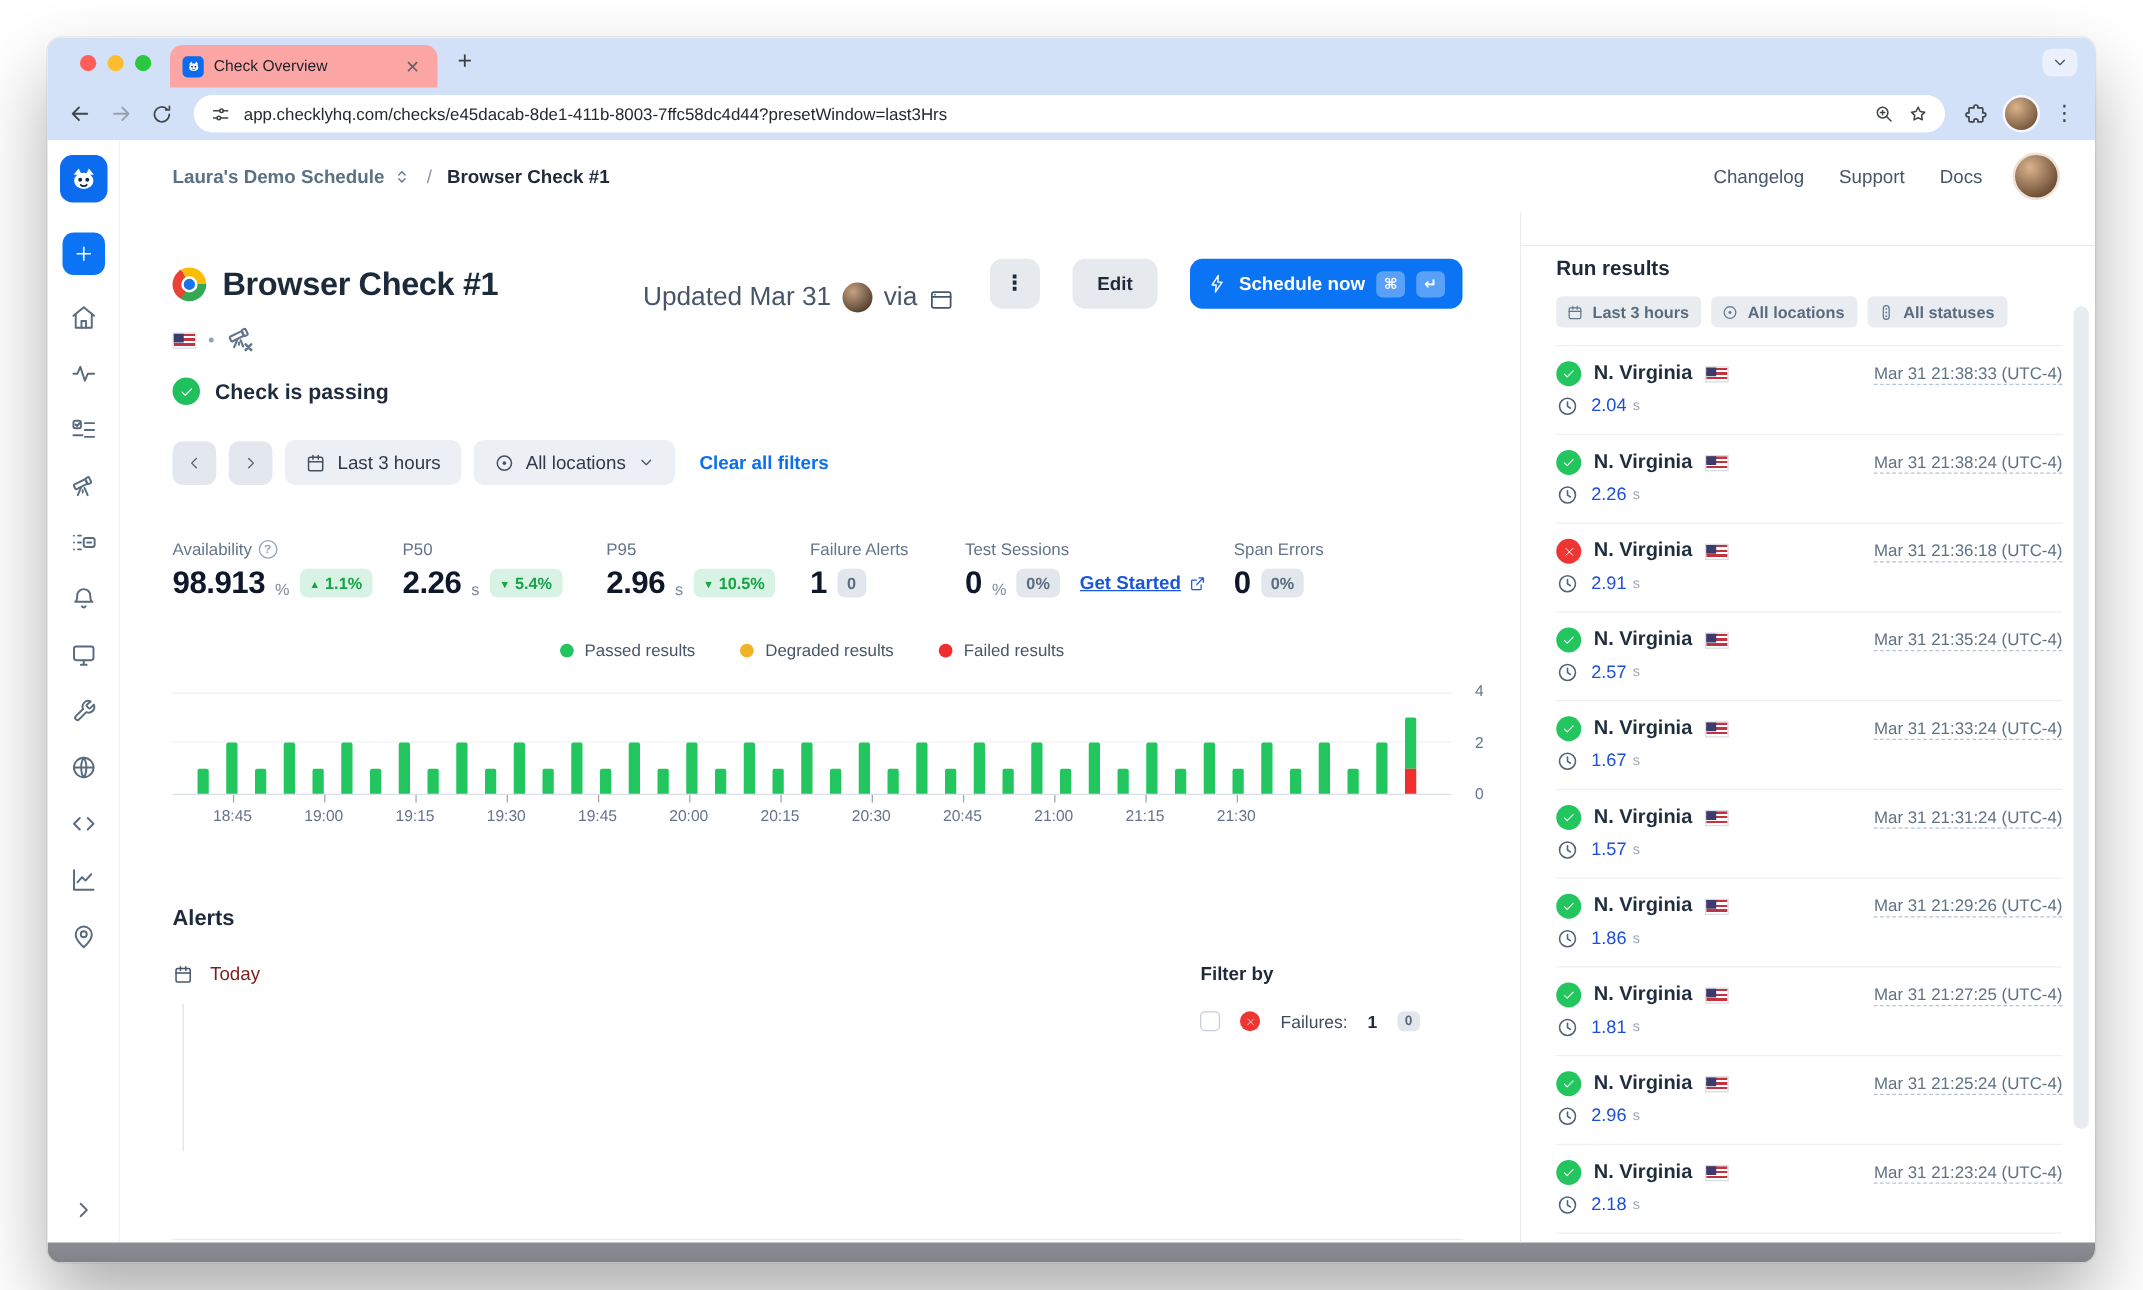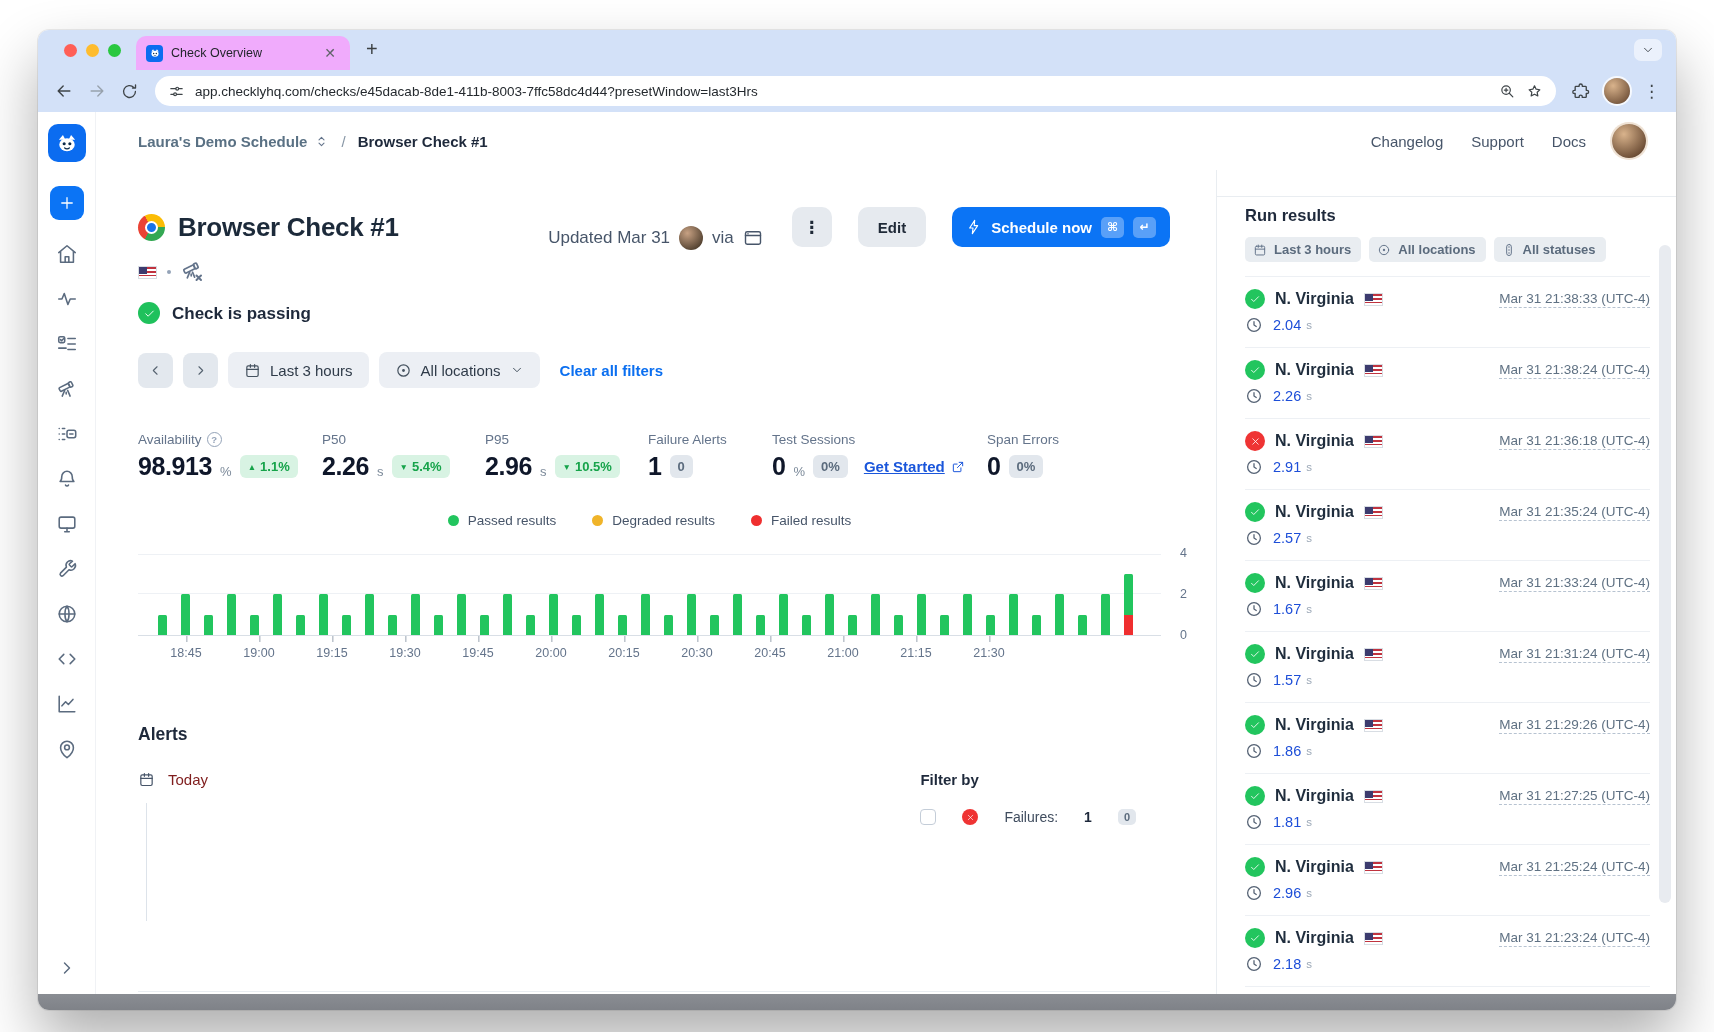--- a/index.html
+++ b/index.html
@@ -8,21 +8,21 @@
   .ic { fill:none; stroke:currentColor; stroke-width:1.7; stroke-linecap:round; stroke-linejoin:round; }
 
   
   .window { position:absolute; left:38px; top:30px; width:1638px; height:980px; border-radius:11px; background:#fff;
             box-shadow:0 30px 60px rgba(0,0,0,.32), 0 0 0 1px rgba(0,0,0,.07); display:flex; flex-direction:column; overflow:hidden; }
   .chrome { background:#d3e1f8; flex:0 0 82px; }
   .tabstrip { height:40px; display:flex; align-items:flex-end; position:relative; }
   .lights { position:absolute; left:26px; top:14px; display:flex; gap:9px; }
   .light { width:13px; height:13px; border-radius:50%; }
   .l-close{ background:#ff5f57; } .l-min{ background:#febc2e; } .l-max{ background:#2ac840; }
-  .tab { margin-left:98px; width:214px; height:34px; background:#f0abfc; border-radius:10px 10px 0 0; display:flex; align-items:center; gap:8px; padding:0 10px; }
+  .tab { margin-left:98px; width:214px; height:34px; background:#fca5a5; border-radius:10px 10px 0 0; display:flex; align-items:center; gap:8px; padding:0 10px; }
   .favicon { width:17px; height:17px; border-radius:4px; background:#0b6cf0; display:grid; place-items:center; flex:0 0 17px; }
   .tab-title { font-size:12.5px; color:#1f2328; flex:1; white-space:nowrap; overflow:hidden; }
   .tab-close { color:#5f6368; font-size:14px; line-height:1; padding:2px 4px; }
   .newtab { align-self:center; margin-left:16px; font-size:20px; color:#3c4043; line-height:1; padding-bottom:2px; }
   .chrome-chevron { margin-left:auto; align-self:center; margin-right:14px; width:28px; height:22px; border-radius:7px; background:rgba(255,255,255,.55); display:grid; place-items:center; color:#4a5056; }
   .toolbar { height:42px; display:flex; align-items:center; padding:0 16px; gap:13px; }
   .tool-ic { color:#3f4549; }
   .tool-ic.dim { color:#98a2ad; }
   .urlbar { flex:1; height:30px; background:#fff; border-radius:15px; display:flex; align-items:center; gap:10px; padding:0 13px; margin:0 3px; }
   .url-text { flex:1; font-size:13.5px; color:#24292e; white-space:nowrap; overflow:hidden; }
@@ -49,21 +49,21 @@
 
   .content-row { flex:1; display:flex; min-height:0; }
   .main { flex:1; min-width:0; padding:34px 46px 0 42px; position:relative; overflow:hidden; }
   .main::after { content:""; position:absolute; left:42px; right:46px; bottom:2px; height:1px; background:#e9edf1; }
 
   
   .title-row { display:flex; align-items:center; gap:13px; }
   .chrome-logo { width:27px; height:27px; border-radius:50%; background:conic-gradient(from -150deg, #ea4335 0 120deg, #fbbc05 120deg 240deg, #34a853 240deg 360deg); position:relative; flex:0 0 27px; }
   .chrome-logo::after { content:""; position:absolute; inset:7px; border-radius:50%; background:#1a73e8; border:2.5px solid #fff; }
   h1 { font-size:26px; font-weight:700; color:#1c2a3a; letter-spacing:-.3px; white-space:nowrap; }
-  .updated { margin-left:auto; display:flex; align-items:center; gap:9px; color:#475569; font-size:17px;margin-top:22px; }
+  .updated { margin-left:auto; display:flex; align-items:flex-end; gap:9px; color:#475569; font-size:21px;margin-top:22px; }
   .mini-avatar { width:24px; height:24px; border-radius:50%; background:radial-gradient(circle at 35% 30%, #c7a183, #51402f 78%); }
   .kebab-btn { margin-left:16px; width:40px; height:40px; border-radius:10px; background:#e6eaef; display:grid; place-items:center; color:#1f2937; font-size:17px; font-weight:700; }
   .edit-btn { margin-left:13px; height:40px; padding:0 20px; border-radius:10px; background:#e6eaef; font-size:15px; font-weight:700; color:#1f2937; display:flex; align-items:center; }
   .schedule-btn { margin-left:13px; height:40px; padding:0 14px; border-radius:10px; background:#0b74f5; color:#fff; display:flex; align-items:center; gap:9px; font-size:15px; font-weight:700; }
   .kbd { min-width:23px; height:21px; padding:0 4px; border-radius:5px; background:rgba(255,255,255,.32); display:grid; place-items:center; font-size:12px; font-weight:600; }
 
   .flag { width:19px; height:13px; border:.5px solid #d8dde3; background:repeating-linear-gradient(#c0333f 0 1.9px, #fff 1.9px 3.8px); position:relative; flex:0 0 19px; }
   .flag::before { content:""; position:absolute; left:0; top:0; width:8px; height:7px; background:#3c3b6e; }
   .flag-row { margin-top:12px; display:flex; align-items:center; gap:10px; height:20px; }
   .dot-sep { width:4px; height:4px; border-radius:50%; background:#94a3b8; }
@@ -109,21 +109,21 @@
   .xlabel { position:absolute; top:10px; transform:translateX(-50%); font-size:12.5px; color:#64748b; }
   .xlabel::before { content:""; position:absolute; top:-10px; left:50%; width:1px; height:6px; background:#9aa5b1; }
 
   
   .alerts-title { margin-top:52px; }
   .alerts-row { margin-top:26px; display:flex; align-items:flex-start; }
   .today { display:flex; align-items:center; gap:13px; color:#7f1d1d; font-size:15px; position:relative; }
   .today::after { content:""; position:absolute; left:8px; top:32px; width:1px; height:118px; background:#dde3ea; }
   .alerts-right { margin-left:auto; margin-right:34px; }
   .filter-by { font-size:15px; font-weight:700; color:#1e293b; }
-  .failures-row { margin-top:21px; display:flex; align-items:center; gap:26px; }
+  .failures-row { margin-top:21px; display:flex; align-items:center; gap:16px; }
   .checkbox { width:16px; height:16px; border:1.5px solid #c4cdd8; border-radius:4px; background:#fff; flex:0 0 16px; }
   .fail-circle { width:16px; height:16px; border-radius:50%; background:#ef3434; display:grid; place-items:center; color:#fff; flex:0 0 16px; }
   .failures-label { font-size:14px; color:#3f4c5e; }
   .failures-count { font-size:14px; font-weight:800; color:#1e293b; }
   .badge-mini { background:#e2e7ed; color:#5b6b7d; font-size:11px; font-weight:700; padding:2px 6px; border-radius:5px; }
 
   
   .runpanel { flex:0 0 460px; border-left:1px solid #e9edf1; padding:36px 26px 0 28px; position:relative; }
   .runpanel::before { content:""; position:absolute; top:26px; left:0; right:0; height:1px; background:#e9edf1; }
   .rp-title { font-size:16.5px; font-weight:700; color:#1e293b; }

